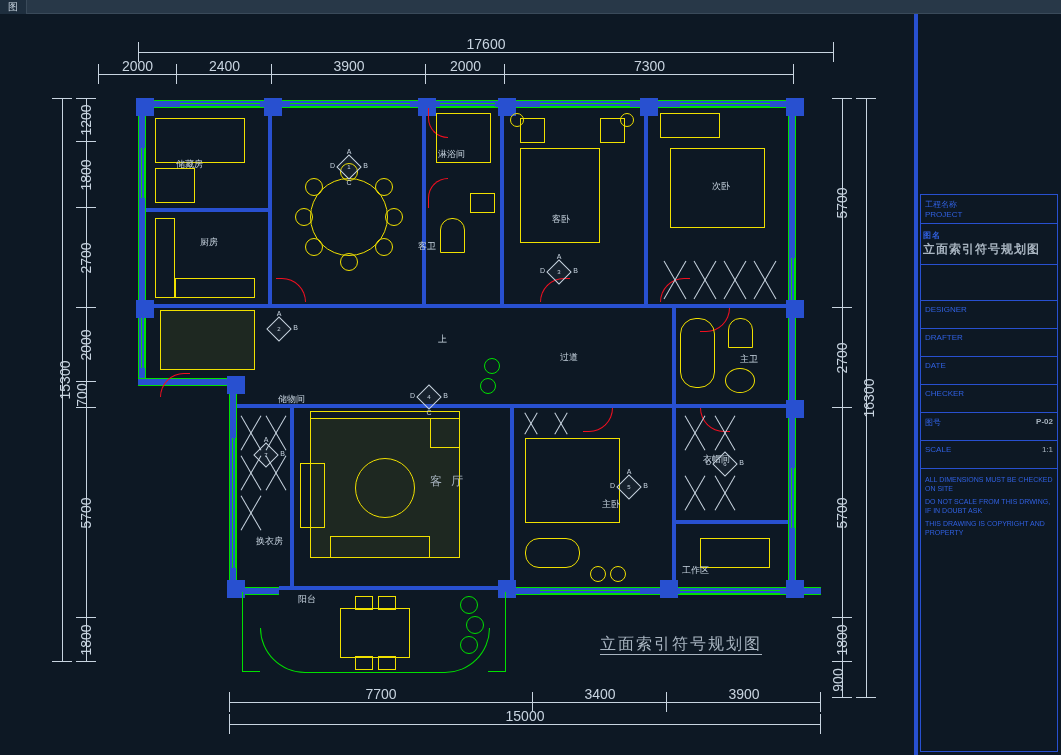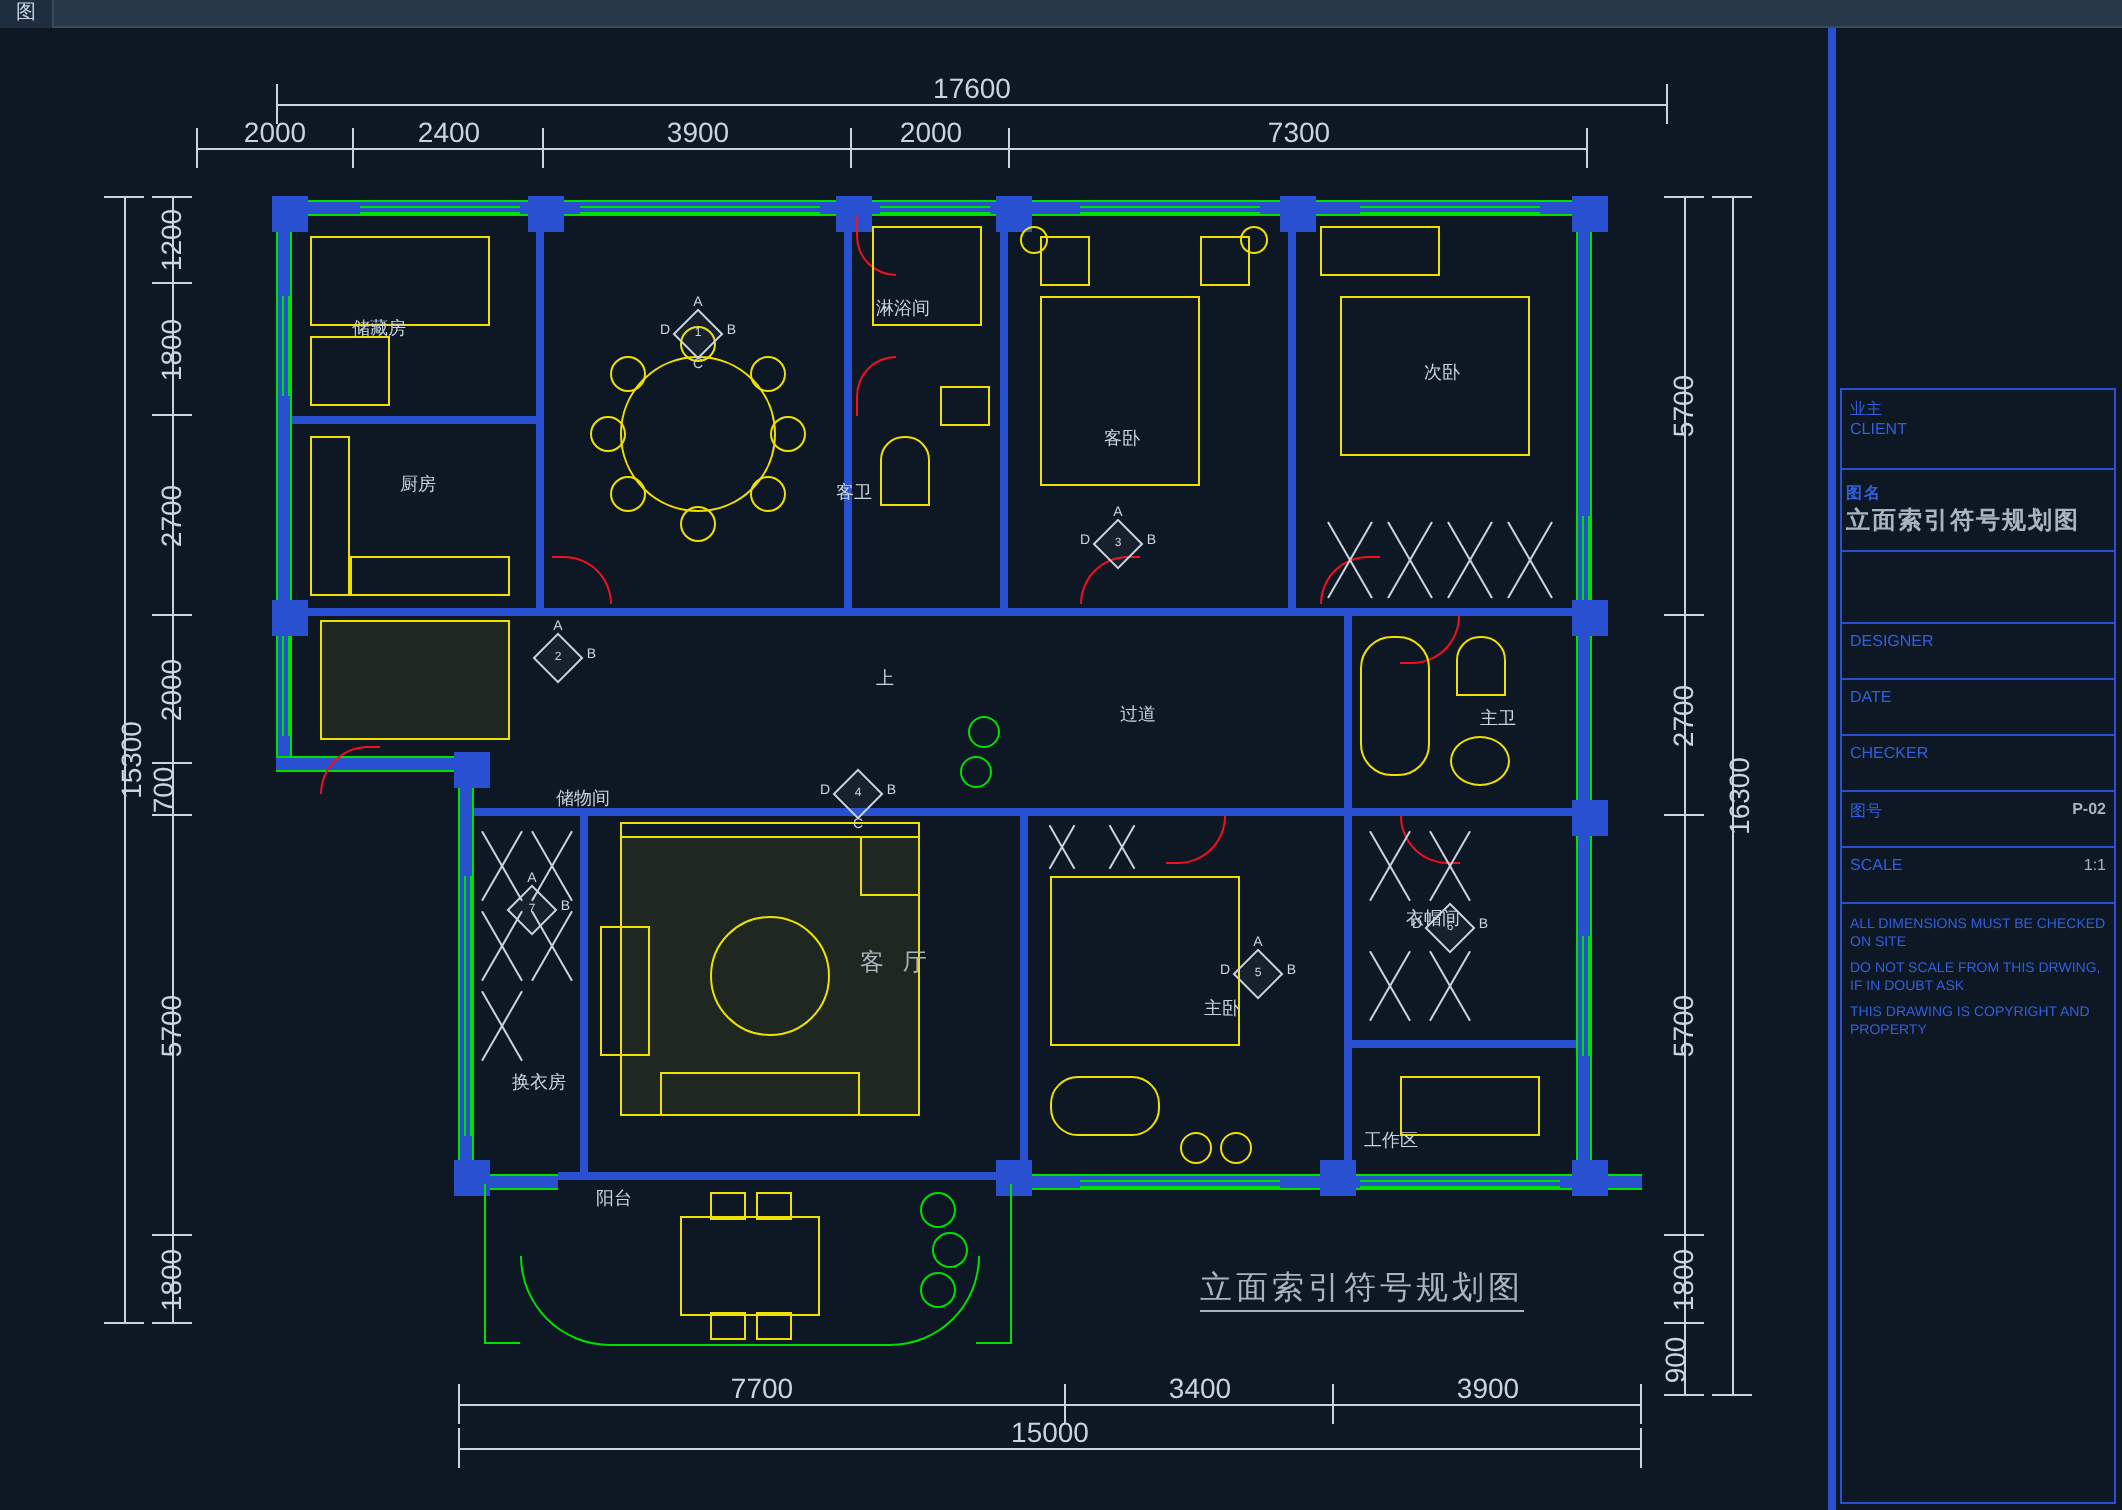--- a/index.html
+++ b/index.html
@@ -71,31 +71,34 @@
 
 <div class="canvas">
   <div class="topbar">
     <div class="tab">图</div>
   </div>
 
   <div class="rightline"></div>
 
   <div class="frame">
     <div class="titleblock">
-      <div class="tb-row" style="min-height:40px;">
-        <div>业主</div>
-        <div>CLIENT</div>
+      <div class="tb-row">
+        <div>工程名称</div>
+        <div>PROJECT</div>
       </div>
       <div class="tb-row tb-title">
         <div style="font-size:8px;color:#3060e0;">图名</div>
         <div>立面索引符号规划图</div>
       </div>
       <div class="tb-row" style="min-height:36px;"></div>
       <div class="tb-row">
         <div>DESIGNER</div>
+      </div>
+      <div class="tb-row">
+        <div>DRAFTER</div>
       </div>
       <div class="tb-row">
         <div>DATE</div>
       </div>
       <div class="tb-row">
         <div>CHECKER</div>
       </div>
       <div class="tb-row" style="display:flex;justify-content:space-between;">
         <span>图号</span>
         <span style="color:#a8b4c0;font-weight:bold;">P-02</span>

